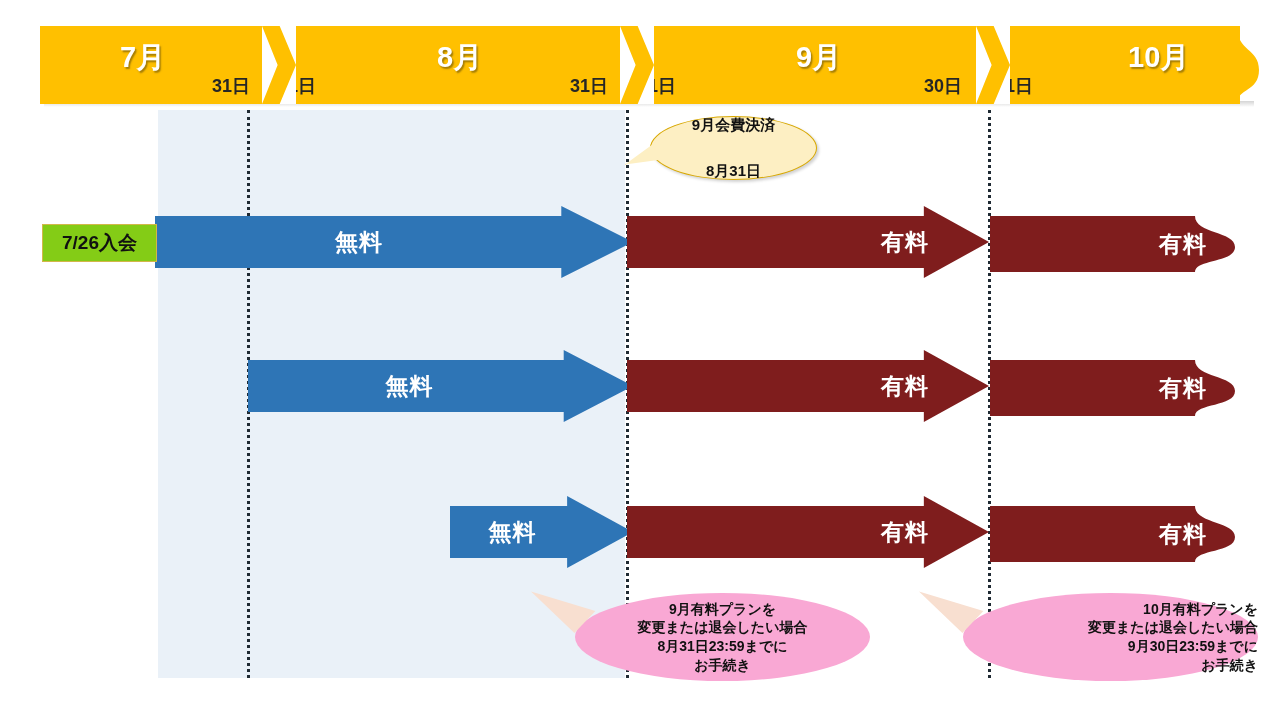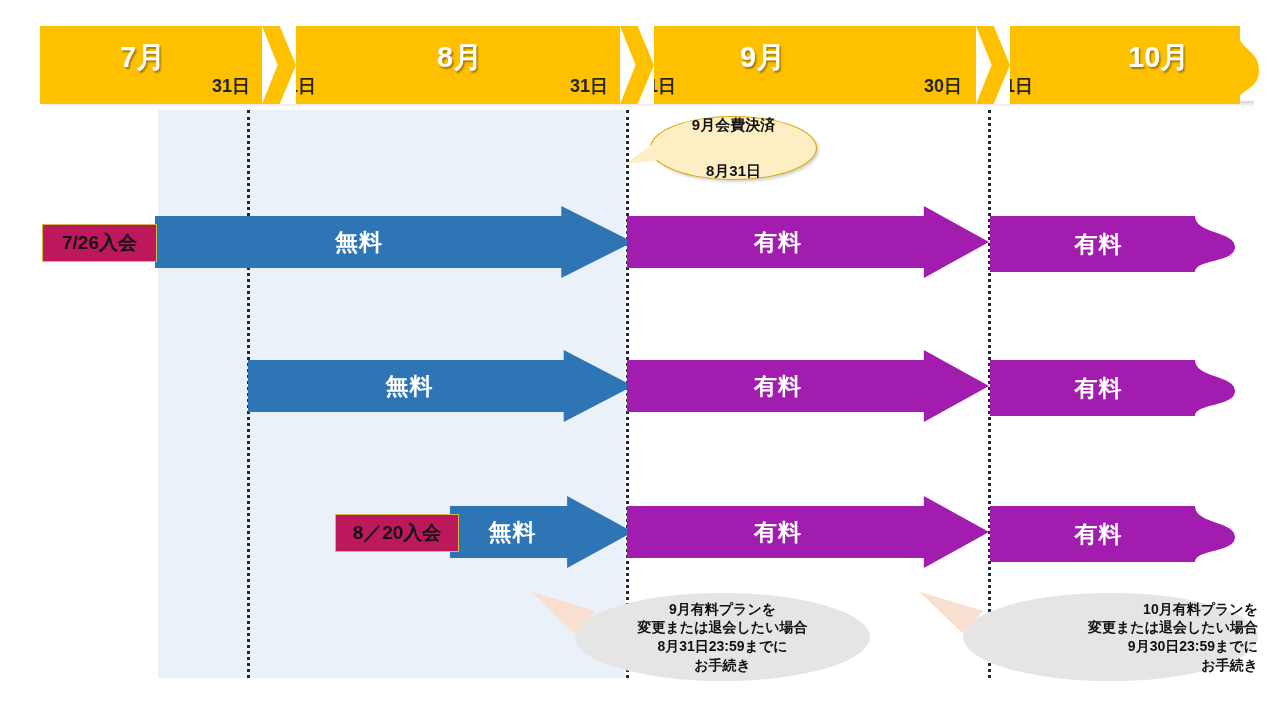--- a/index.html
+++ b/index.html
@@ -69,26 +69,26 @@
   .arrow{
     position:absolute;
     display:flex;align-items:center;justify-content:center;
     color:#ffffff;font-weight:bold;font-size:23px;
     filter:drop-shadow(3px 3px 3px rgba(0,0,0,.30));
     letter-spacing:1px;
     font-family:Liberation Serif, serif;
   }
   .arrow span{position:relative;}
   .arrow.blue{background:#2E75B6;}
-  .arrow.orange{background:#a21caf;}
+  .arrow.orange{background:#7f1d1d;justify-content:flex-end;}
 
   
   .entrylabel{
     position:absolute;
-    background:#be185d;
+    background:#84cc16;
     border:1.6px solid #D2B74A;
     color:#111111;
     font-weight:bold;
     font-size:19px;
     display:flex;align-items:center;justify-content:center;
     white-space:nowrap;
     z-index:6;
   }
 
   
@@ -115,21 +115,21 @@
     position:absolute;
     left:-26px;bottom:12px;
     width:46px;height:30px;
     background:#FDEFC3;
     border-left:1.3px solid #D8A800;
     border-bottom:1.3px solid #D8A800;
     clip-path:polygon(0 92%, 78% 6%, 86% 74%);
     z-index:-1;
   }
   .callout.peach{
-    background:#e5e5e5;
+    background:#f9a8d4;
     border-radius:50%/50%;
     color:#111111;
     font-size:14px;
     line-height:1.33;
   }
   .callout.peach .tail{
     position:absolute;
     left:-44px;top:-6px;
     width:70px;height:46px;
     background:#F8DFD0;
@@ -156,21 +156,21 @@
     <div class="monthseg" style="left:586px;width:366px;"></div>
     <div class="monthseg" style="left:938px;width:262px;"></div>
     <div class="torn-right"></div>
 
     <div class="chevron" style="left:222px;"></div>
     <div class="chevron" style="left:580px;"></div>
     <div class="chevron" style="left:936px;"></div>
 
     <div class="monthname" style="left:80px;top:12px;">7月</div>
     <div class="monthname" style="left:380px;top:12px;margin-left:17px;">8月</div>
-    <div class="monthname" style="left:700px;top:12px;">9月</div>
+    <div class="monthname" style="left:756px;top:12px;">9月</div>
     <div class="monthname" style="left:1088px;top:12px;">10月</div>
 
     <div class="daylab" style="left:172px;top:48px;">31日</div>
     <div class="daylab" style="left:248px;top:48px;">1日</div>
     <div class="daylab" style="left:530px;top:48px;">31日</div>
     <div class="daylab" style="left:608px;top:48px;">1日</div>
     <div class="daylab" style="left:884px;top:48px;">30日</div>
     <div class="daylab" style="left:965px;top:48px;">1日</div>
   </div>
 
@@ -207,21 +207,20 @@
   <div class="arrow orange" style="left:627px;top:350px;width:362px;height:72px;
               clip-path:polygon(0 14%, 82% 14%, 82% 0, 100% 50%, 82% 100%, 82% 86%, 0 86%);">
     <span style="margin-right:60px;">有料</span>
   </div>
 
   <div class="arrow orange" style="left:990px;top:360px;width:245px;height:56px;
               clip-path:path('M0,0 L205,0 C205,18 245,15 245,31 C245,47 205,43 205,56 L0,56 Z');">
     <span style="margin-right:28px;">有料</span>
   </div>
 
-  <div class="entrylabel" style="left:335px;top:514px;width:122px;height:36px;">8／20入会</div>
 
   <div class="arrow blue" style="left:450px;top:496px;width:183px;height:72px;
               clip-path:polygon(0 14%, 64% 14%, 64% 0, 100% 50%, 64% 100%, 64% 86%, 0 86%);">
     <span style="margin-right:58px;">無料</span>
   </div>
 
   <div class="arrow orange" style="left:627px;top:496px;width:362px;height:72px;
               clip-path:polygon(0 14%, 82% 14%, 82% 0, 100% 50%, 82% 100%, 82% 86%, 0 86%);">
     <span style="margin-right:60px;">有料</span>
   </div>

